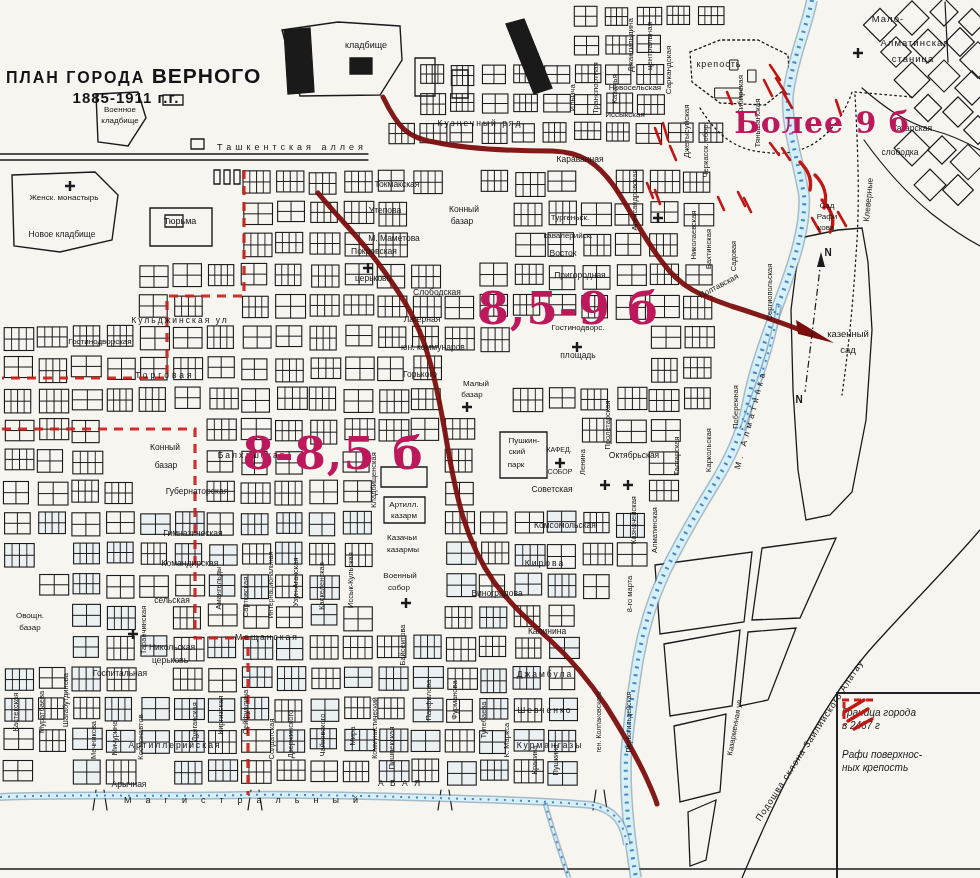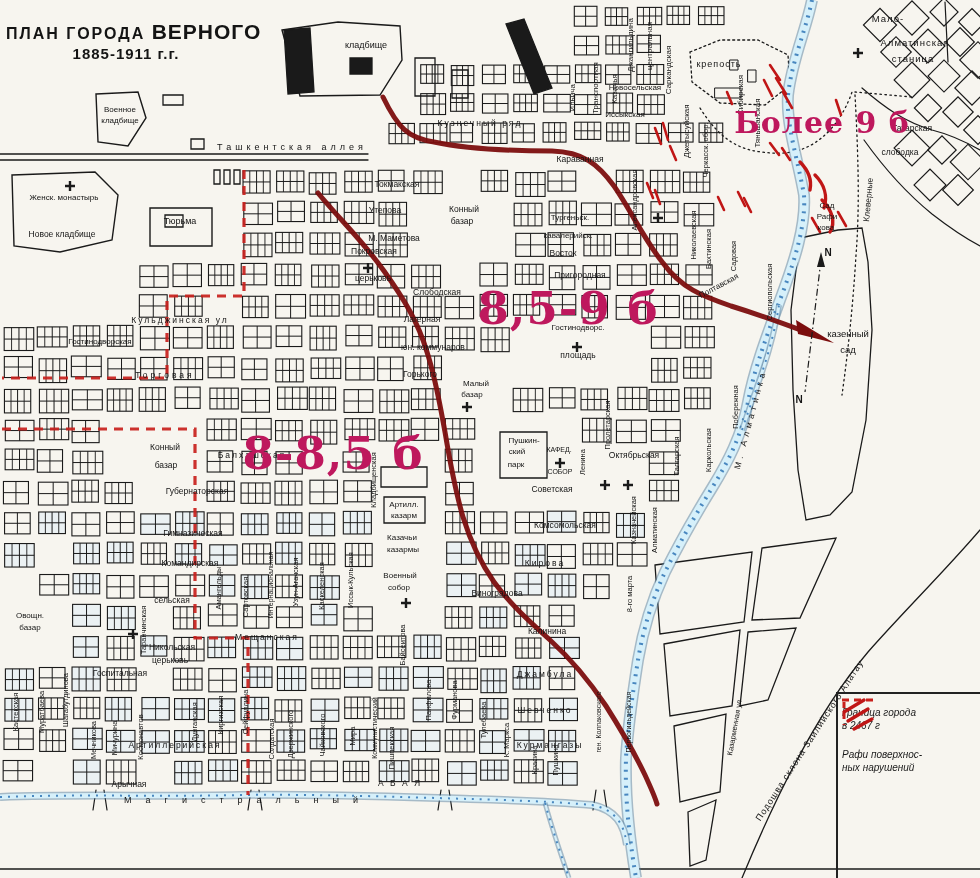--- a/index.html
+++ b/index.html
@@ -1,20 +1,20 @@
 <!DOCTYPE html>
 <html style="--paper: #f7f5ef; --ink: #1a1a1a; --red_curve: #7c0e0e; --red_boundary: #c8201c; --red_hatch: #c01616; --blue_dark: #2f74b5; --blue_mid: #56809f; --blue_light: #d6f0fa;"><head>
 <meta charset="utf-8">
 <style>
   html,body{margin:0;padding:0;background:#8a8a8a;}
   .stage{position:relative;width:980px;height:878px;margin:0 auto;background:var(--paper,#f7f5ef);
          overflow:hidden;font-family:"Liberation Sans",sans-serif;}
   .stage svg{position:absolute;inset:0;}
   .title-block{position:absolute;left:6px;top:20px;color:#141414;width:240px;}
-  .t1{font-size:16px;font-weight:bold;letter-spacing:2px;white-space:nowrap;}
+  .t1{font-size:16px;font-weight:bold;letter-spacing:2px;white-space:nowrap;margin-top:44px;}
   .t1 .big{font-size:21px;font-weight:900;letter-spacing:1px;}
   .t2{text-align:center;font-size:15px;font-weight:bold;letter-spacing:1px;margin-top:1px;}
   .zone{position:absolute;transform:translate(-50%,-50%);font-family:"DejaVu Serif",serif;
         font-weight:bold;color:#be185d;white-space:nowrap;letter-spacing:1px;}
   .z0{left:822px;top:122px;font-size:30px;}
   .z1{left:568px;top:308px;font-size:45px;}
   .z2{left:333px;top:453px;font-size:45px;}
   .legend{position:absolute;left:836px;top:692px;width:144px;height:186px;
           border-left:2px solid #222;border-top:2px solid #222;box-sizing:border-box;
           padding:12px 2px 0 4px;display:flex;flex-direction:column;gap:16px;}
@@ -1679,17 +1679,17 @@
       </div>
     </div>
     <div class="legend-item">
       <svg width="42" height="40">
         <line x1="6" y1="18" x2="26" y2="6" stroke="var(--red_hatch,#c01616)" stroke-width="3.4" stroke-linecap="round"></line>
         <line x1="10" y1="27" x2="30" y2="15" stroke="var(--red_hatch,#c01616)" stroke-width="3.4" stroke-linecap="round"></line>
         <line x1="16" y1="35" x2="34" y2="25" stroke="var(--red_hatch,#c01616)" stroke-width="3.4" stroke-linecap="round"></line>
       </svg>
       <div class="legend-text">
         <span>Рафи поверхнос-</span><br>
-        <span>ных нарушений</span>
+        <span>ных крепость</span>
       </div>
     </div>
   </div>
 </div>
 
 </body></html>

